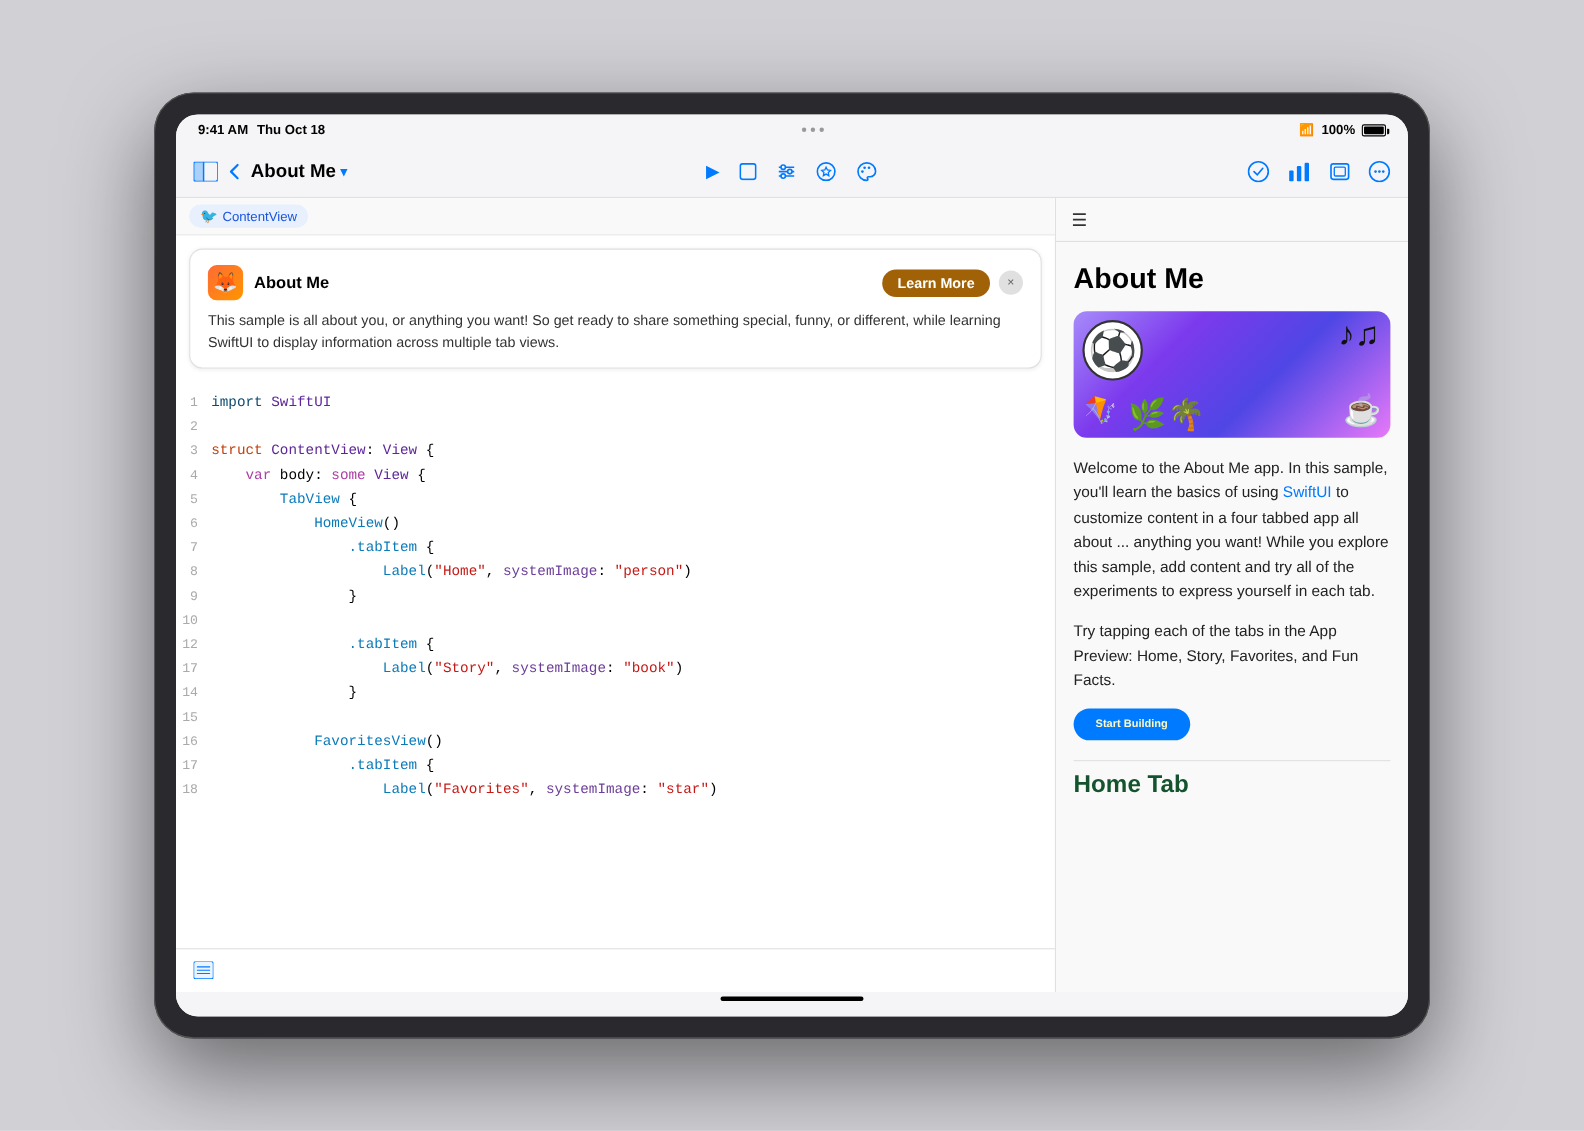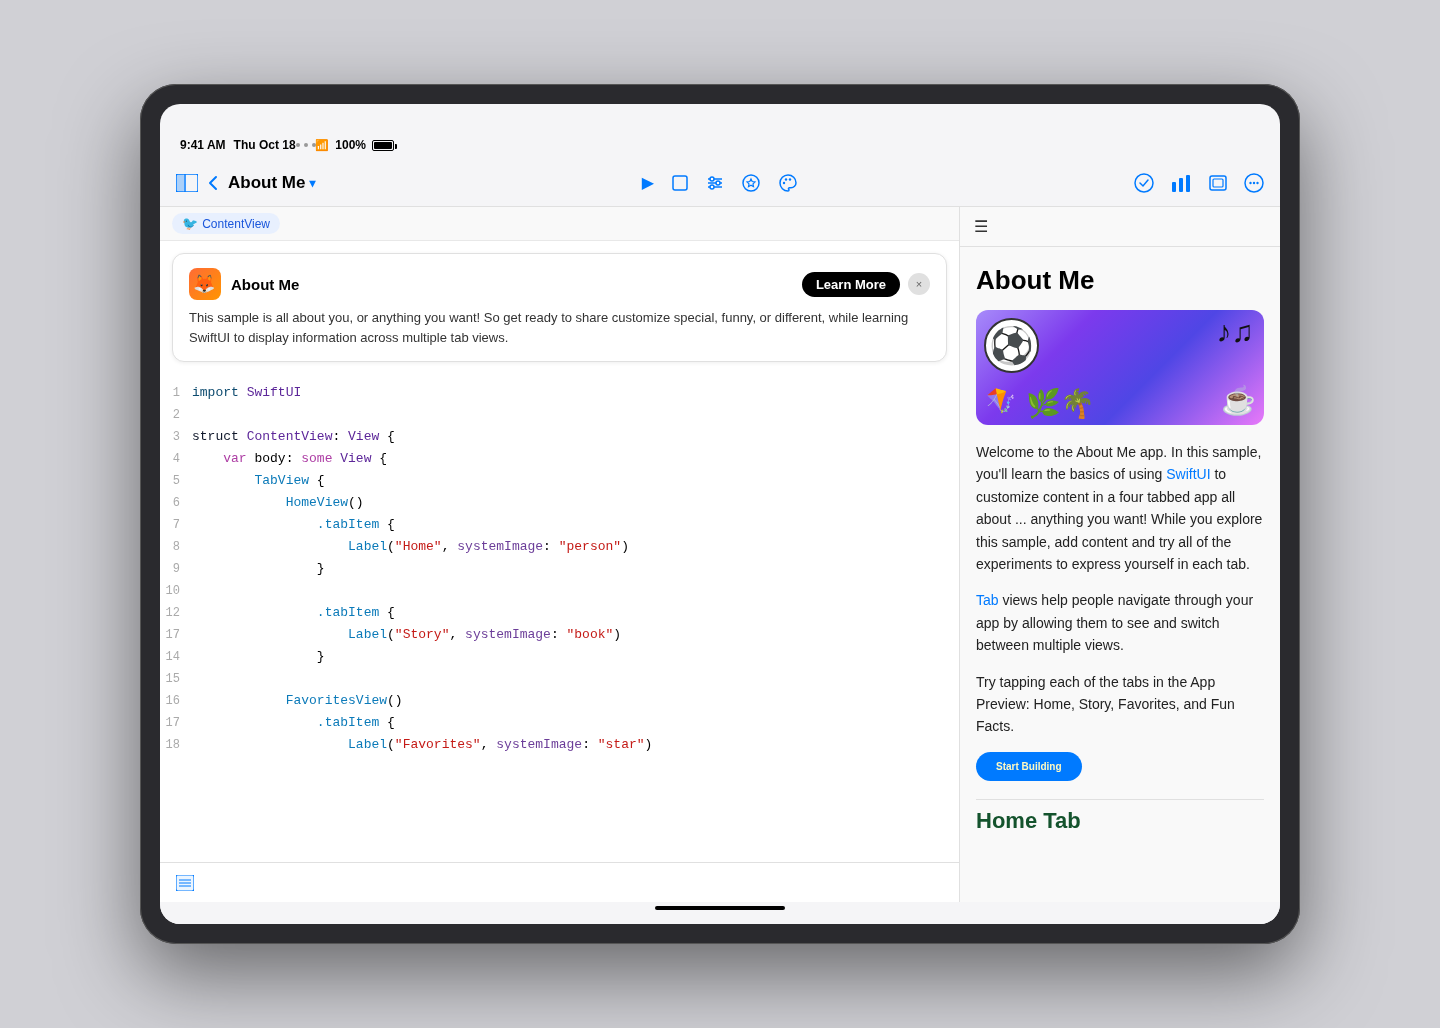--- a/index.html
+++ b/index.html
@@ -31,26 +31,26 @@
       display: flex;
       flex-direction: column;
     }
 
     
     .status-bar {
       height: 28px;
       background: #f5f5f7;
       display: flex;
       align-items: center;
+      justify-content: space-between;
       padding: 0 20px;
       font-size: 12px;
       font-weight: 600;
       color: #000;
       flex-shrink: 0;
-      margin-top: 27px;
     }
     .status-left { display: flex; gap: 8px; align-items: center; }
     .status-center { display: flex; gap: 4px; align-items: center; }
     .status-right { display: flex; gap: 6px; align-items: center; font-size: 12px; }
     .wifi-icon { font-size: 11px; }
     .battery-bar {
       width: 22px; height: 11px;
       border: 1.5px solid #000;
       border-radius: 2px;
       position: relative;
@@ -173,21 +173,21 @@
       background: linear-gradient(135deg, #ff6b35, #ff9500);
       border-radius: 8px;
       display: flex;
       align-items: center;
       justify-content: center;
       font-size: 18px;
     }
     .guide-title { font-size: 15px; font-weight: 600; color: #000; }
     .guide-header-actions { display: flex; align-items: center; gap: 8px; }
     .learn-more-btn {
-      background: #000000;
+      background: #a16207;
       color: #fff;
       font-size: 13px;
       font-weight: 600;
       padding: 5px 14px;
       border-radius: 14px;
       border: none;
       cursor: pointer;
     }
     .close-btn {
       width: 22px; height: 22px;
@@ -226,21 +226,21 @@
       text-align: right;
       color: #aaa;
       font-size: 12px;
       padding-right: 12px;
       flex-shrink: 0;
       user-select: none;
       line-height: 22px;
     }
     .line-content { flex: 1; white-space: pre; color: #000; line-height: 22px; }
     .kw-import { color: #0c4a6e; font-weight: 500; }
-    .kw-struct { color: #0f172a; font-weight: 500; }
+    .kw-struct { color: #c2410c; font-weight: 500; }
     .kw-var { color: #ad3da4; font-weight: 500; }
     .kw-some { color: #ad3da4; font-weight: 500; }
     .type-name { color: #5c2699; }
     .view-name { color: #0b7ab9; }
     .string-lit { color: #c41a16; }
     .param-name { color: #6c3e99; }
     .func-call { color: #0b7ab9; }
     .bottom-bar {
       height: 40px;
       border-top: 1px solid #e0e0e0;
@@ -511,21 +511,21 @@
               <div class="guide-app-icon">🦊</div>
               <span class="guide-title">About Me</span>
             </div>
             <div class="guide-header-actions">
               <button class="learn-more-btn">Learn More</button>
               <div class="close-btn">
                 <span>×</span>
               </div>
             </div>
           </div>
-          <p class="guide-desc">This sample is all about you, or anything you want! So get ready to share customize special, funny, or different, while learning SwiftUI to display information across multiple tab views.</p>
+          <p class="guide-desc">This sample is all about you, or anything you want! So get ready to share something special, funny, or different, while learning SwiftUI to display information across multiple tab views.</p>
         </div>
 
         <div class="code-area">
 
           <div class="code-line">
             <span class="line-num">1</span>
             <span class="line-content"><span class="kw-import">import</span> <span class="type-name">SwiftUI</span></span>
           </div>
           <div class="code-line">
             <span class="line-num">2</span>
@@ -625,23 +625,20 @@
               <div class="coffee">☕</div>
 
               <div class="fan">🪁</div>
             </div>
           </div>
 
           <p class="preview-body-text">
             <span>Welcome to the About Me app. In this sample, you'll learn the basics of using </span><span class="link-text">SwiftUI</span><span> to customize content in a four tabbed app all about ... anything you want! While you explore this sample, add content and try all of the experiments to express yourself in each tab.</span>
           </p>
 
-          <p class="preview-section-text">
-            <span class="link-text">Tab</span><span> views help people navigate through your app by allowing them to see and switch between multiple views.</span>
-          </p>
 
           <p class="preview-section-text">Try tapping each of the tabs in the App Preview: Home, Story, Favorites, and Fun Facts.</p>
 
           <button class="start-building-btn">Start Building</button>
 
           <h2 class="preview-section-title">Home Tab</h2>
         </div>
       </div>
     </div>
 

